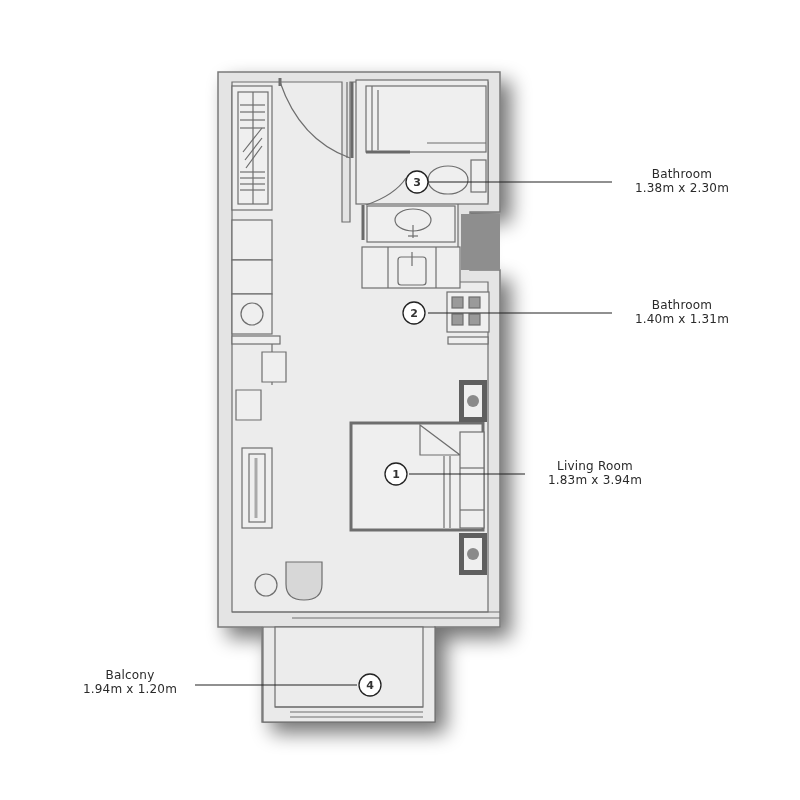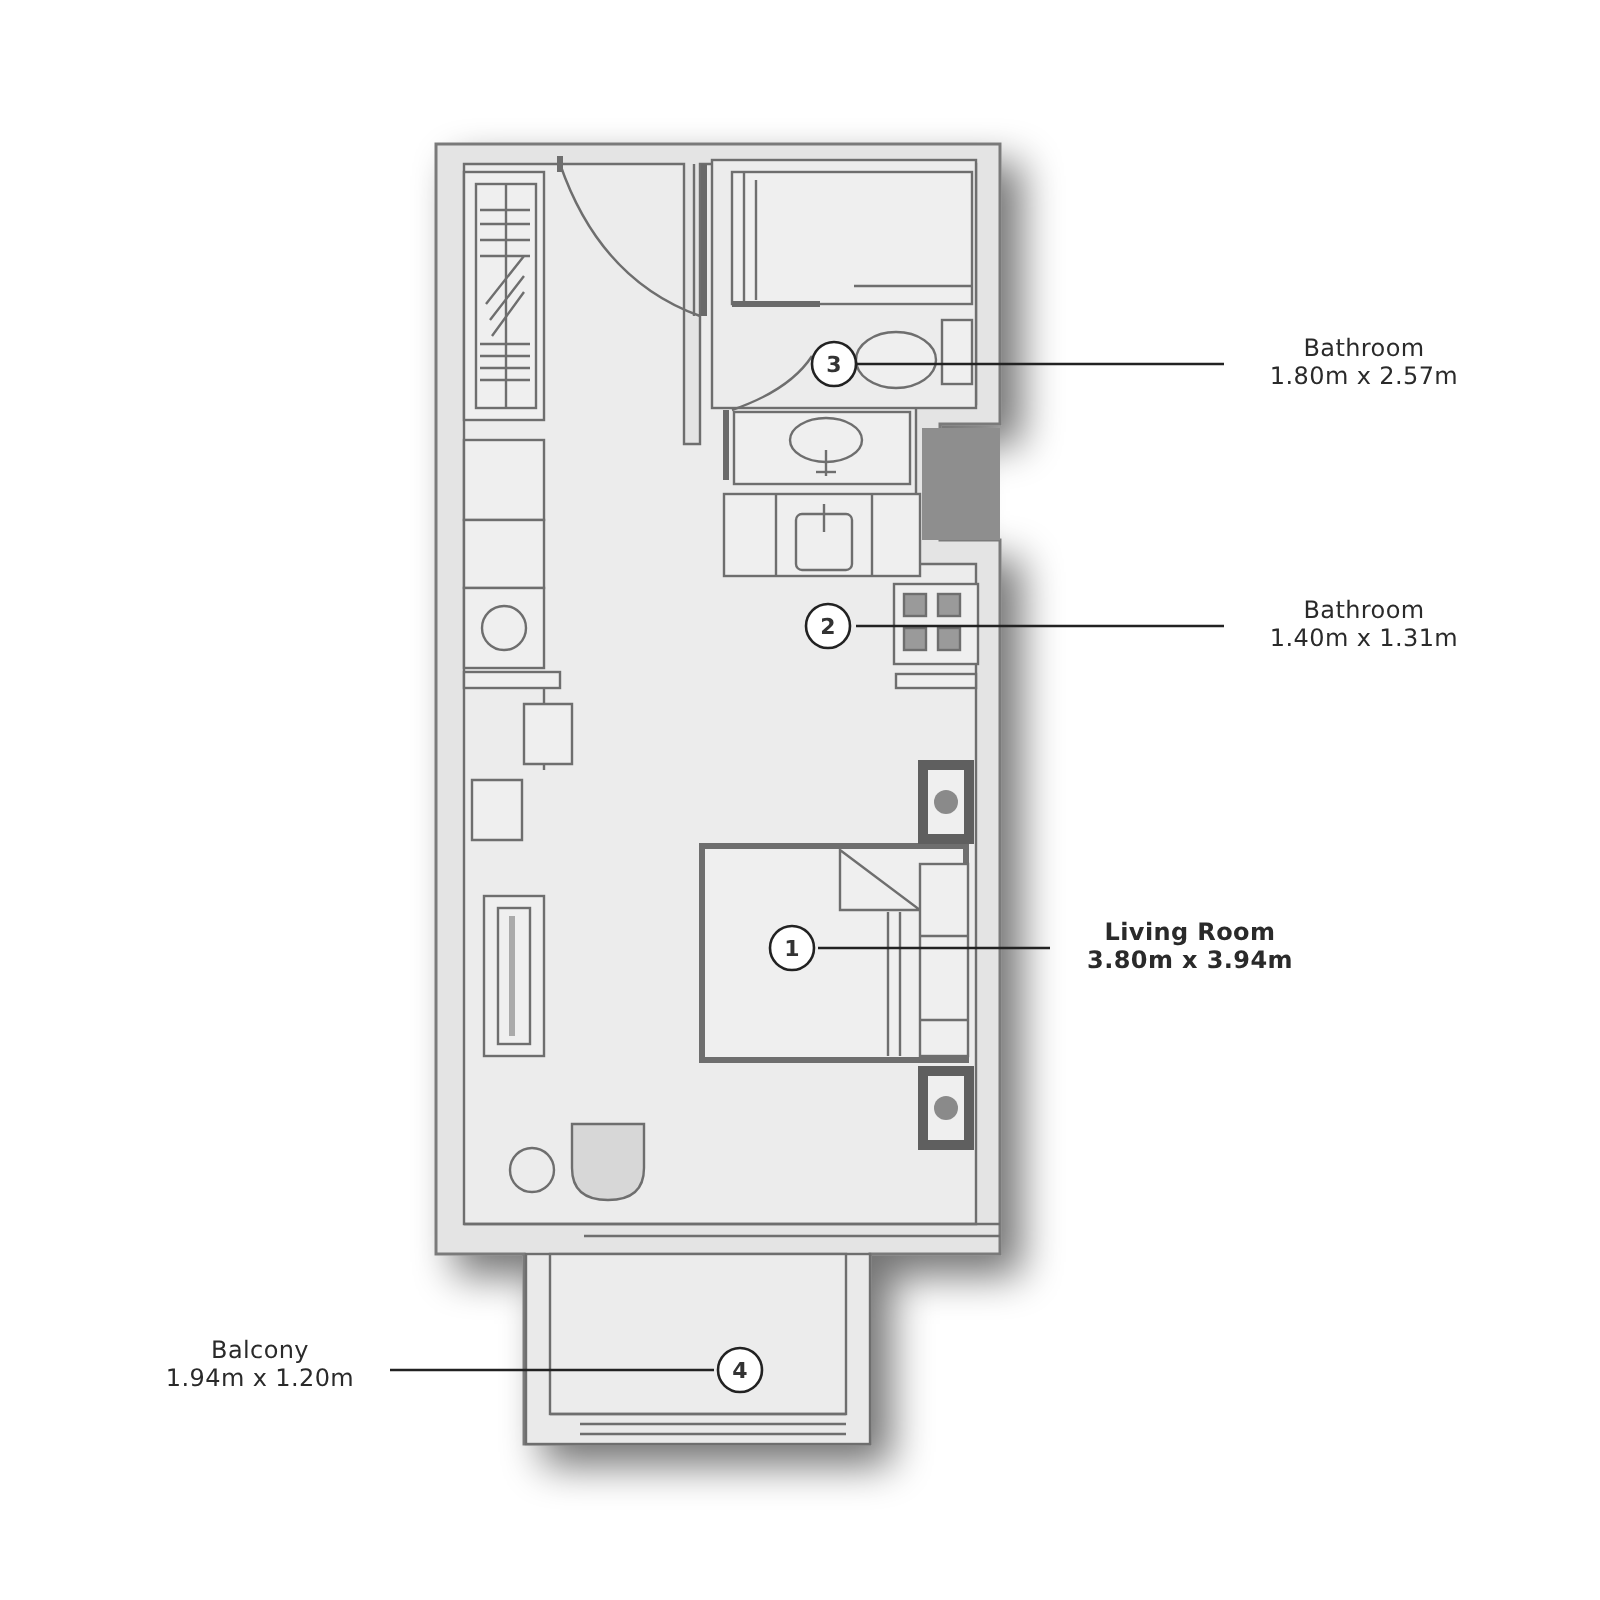--- a/index.html
+++ b/index.html
@@ -171,26 +171,26 @@
     <text class="marker-num" x="396" y="478" text-anchor="middle">1</text>
   </g>
   <g>
     <circle cx="370" cy="685" r="11" fill="#fff" stroke="#222" stroke-width="1.3"></circle>
     <text class="marker-num" x="370" y="689" text-anchor="middle">4</text>
   </g>
 </svg>
 
 <div class="label" style="left:612px; top:167px; width:140px;">
   <span class="name">Bathroom</span>
-  <span class="dims">1.80m x 2.57m</span>
+  <span class="dims">1.38m x 2.30m</span>
 </div>
 <div class="label" style="left:612px; top:298px; width:140px;">
   <span class="name">Bathroom</span>
   <span class="dims">1.40m x 1.31m</span>
 </div>
-<div class="label" style="left:525px; top:459px; width:140px;font-weight:bold;">
+<div class="label" style="left:525px; top:459px; width:140px;">
   <span class="name">Living Room</span>
-  <span class="dims">3.80m x 3.94m</span>
+  <span class="dims">1.83m x 3.94m</span>
 </div>
 <div class="label" style="left:60px; top:668px; width:140px;">
   <span class="name">Balcony</span>
   <span class="dims">1.94m x 1.20m</span>
 </div>
 
 </body></html>

